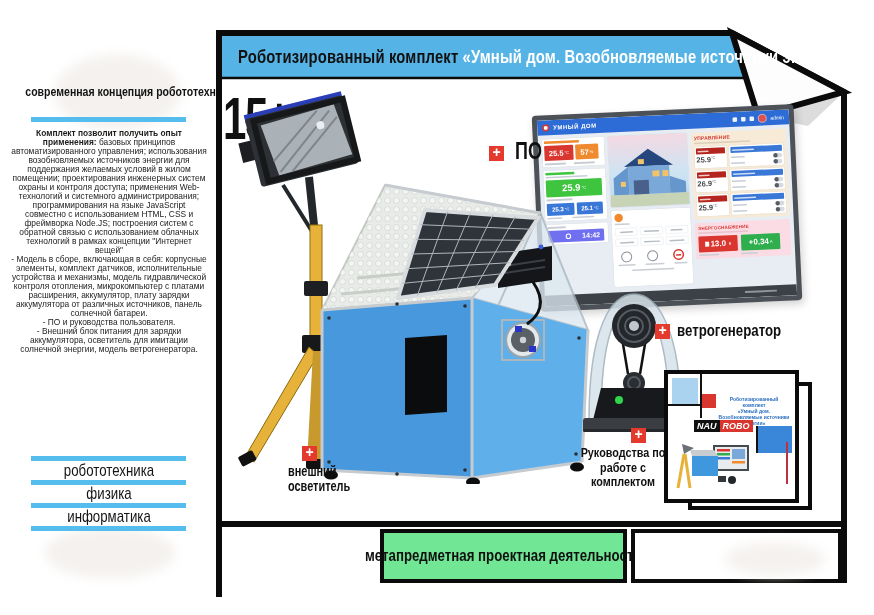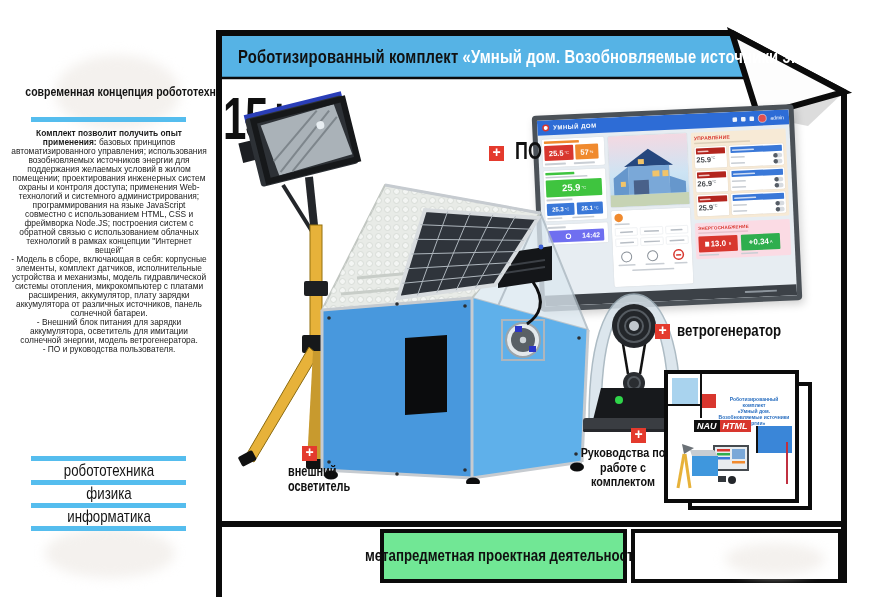--- a/index.html
+++ b/index.html
@@ -72,23 +72,23 @@
 
 <div class="poster">
 
   <div class="blob" style="left:55px;top:55px;width:125px;height:75px;"></div>
   <div class="blob" style="left:45px;top:528px;width:130px;height:50px;"></div>
 
   <div class="abs sb-tagline cnd">современная концепция робототехники</div>
   <div class="sb-bar" style="top:117px;"></div>
   <div class="abs sb-desc">
     <span class="b">Комплект позволит получить опыт применения: </span><span>базовых принципов автоматизированного управления; использования возобновляемых источников энергии для поддержания желаемых условий в жилом помещении; проектирования инженерных систем охраны и контроля доступа; применения Web-технологий и системного администрирования; программирования на языке JavaScript совместно с использованием HTML, CSS и фреймворка Node.JS; построения систем с обратной связью с использованием облачных технологий в рамках концепции "Интернет вещей"</span>
-    <div>- Модель в сборе, включающая в себя: корпусные элементы, комплект датчиков, исполнительные устройства и механизмы, модель гидравлической системы отопления, микрокомпьютер с платами расширения, аккумулятор, плату зарядки аккумулятора от различных источников, панель солнечной батареи.</div>
+    <div>- Модель в сборе, включающая в себя: корпусные элементы, комплект датчиков, исполнительные устройства и механизмы, модель гидравлической контроля отопления, микрокомпьютер с платами расширения, аккумулятор, плату зарядки аккумулятора от различных источников, панель солнечной батареи.</div>
+    <div>- ПО и руководства пользователя.</div>
     <div>- Внешний блок питания для зарядки аккумулятора, осветитель для имитации солнечной энергии, модель ветрогенератора.</div>
-    <div>- ПО и руководства пользователя.</div>
   </div>
 
   <div class="sb-bar" style="top:456px;"></div>
   <div class="subject cnd" style="top:461px;">робототехника</div>
   <div class="sb-bar" style="top:480px;"></div>
   <div class="subject cnd" style="top:484px;">физика</div>
   <div class="sb-bar" style="top:503px;"></div>
   <div class="subject cnd" style="top:507px;">информатика</div>
   <div class="sb-bar" style="top:526px;"></div>
 
@@ -451,21 +451,21 @@
     <div class="abs" style="left:4px;top:4px;width:26px;height:26px;background:#a9d3ee;"></div>
     <div class="abs" style="left:32px;top:0;width:2px;height:44px;background:#111;"></div>
     <div class="abs" style="left:0;top:30px;width:48px;height:2px;background:#111;"></div>
     <div class="abs" style="left:34px;top:20px;width:14px;height:14px;background:#d8362e;"></div>
     <div class="cov-title">
       <div>Роботизированный комплект</div>
       <div>«Умный дом. Возобновляемые источники энергии»</div>
     </div>
     <div class="abs" style="left:26px;top:46px;display:flex;">
       <span class="nau">NAU</span>
-        <span class="robo">HTML</span>
+        <span class="robo">ROBO</span>
     </div>
     <div class="abs" style="left:88px;top:52px;width:36px;height:27px;background:#3a86d8;border-left:2px solid #111;"></div>
     <svg class="abs" style="left:6px;top:66px;" width="84" height="56">
       <rect x="40" y="6" width="34" height="24" fill="#e8ecef" stroke="#454a4f" stroke-width="2"></rect>
       <rect x="43" y="9" width="13" height="2.5" fill="#d8362e"></rect>
         <rect x="43" y="13" width="13" height="2.5" fill="#2fae4e"></rect>
       <rect x="43" y="17" width="13" height="2.5" fill="#3a78d8"></rect>
         <rect x="58" y="9" width="13" height="10" fill="#7aa8d8"></rect>
       <rect x="58" y="21" width="13" height="2.5" fill="#f08a2e"></rect>
       <rect x="18" y="16" width="26" height="20" fill="#3f97dd"></rect>

